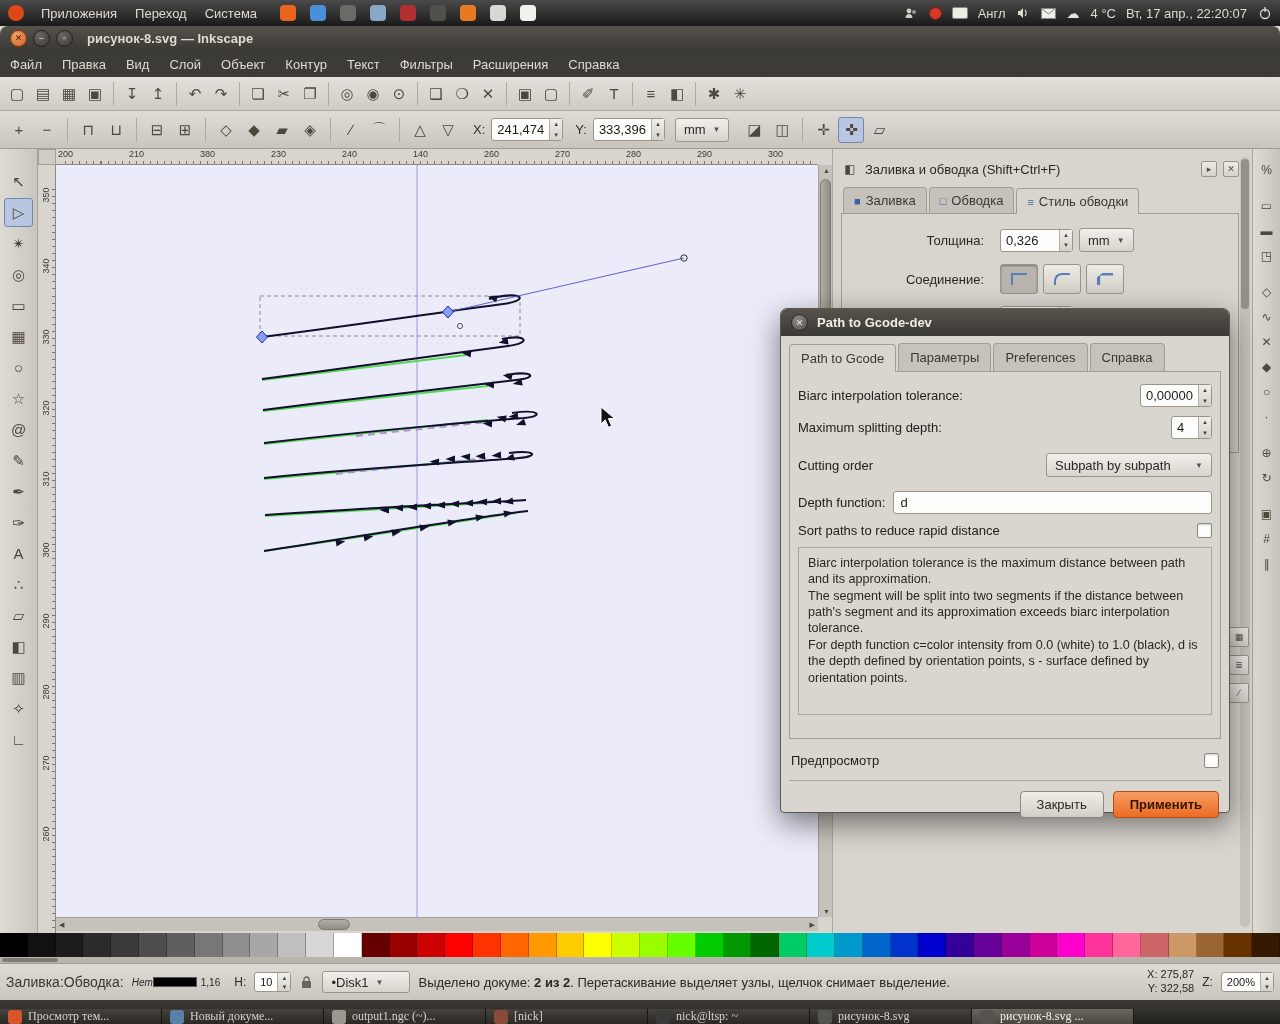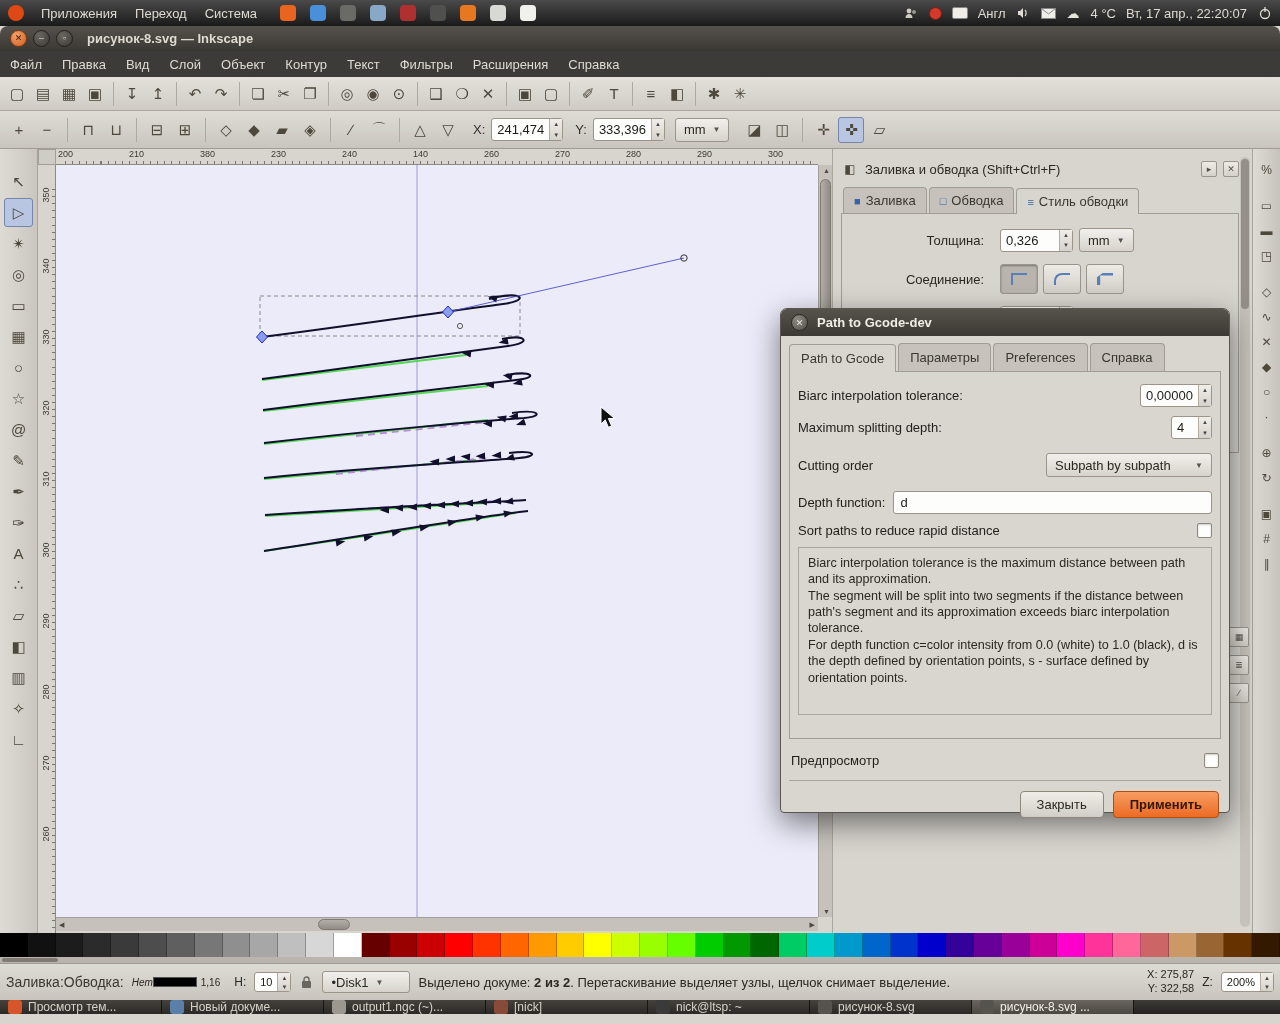--- a/index.html
+++ b/index.html
@@ -120,22 +120,22 @@
   .pal-scroll{position:absolute;left:0;top:957px;width:1280px;height:6px;background:#b9b5ae;z-index:35;}
   .pal-scroll .thumb{position:absolute;left:2px;top:1px;width:56px;height:4px;border-radius:2px;background:#807c75;}
   .statusbar{position:absolute;left:0;top:963px;width:1280px;height:37px;background:linear-gradient(#dedbd5,#c9c5be);
     border-top:1px solid #a19d95;display:flex;align-items:center;font-size:12px;color:#2a2823;padding:0 6px;gap:8px;z-index:35;}
   .sb-labels{display:flex;flex-direction:row;font-size:14px;line-height:1.3;color:#3a3731;}
   .sb-vals{display:flex;flex-direction:row;font-size:10px;line-height:1.3;}
   .sb-fillnone{font-style:italic;}
   .sb-swatch{width:44px;height:10px;background:#000;border:1px solid #555;}
   .sb-msg{flex:1;font-size:13px;white-space:nowrap;overflow:hidden;}
   .sb-coords{display:flex;flex-direction:column;font-size:11px;text-align:right;line-height:1.25;}
-  .taskbar{position:absolute;left:0;top:1000px;width:1280px;height:14px;background:linear-gradient(#3d3b37,#23211e);
-    display:flex;align-items:flex-end;z-index:50;}
+  .taskbar{position:absolute;left:0;top:1000px;width:1280px;height:24px;background:linear-gradient(#3d3b37,#23211e);
+    display:flex;align-items:flex-end;z-index:50;font-family:Liberation Serif, serif;}
   .task{width:162px;display:flex;align-items:center;gap:6px;padding:0 8px;border-right:1px solid #17150f;
     color:#d6d2c9;font-size:12px;white-space:nowrap;overflow:hidden;background:linear-gradient(#45423d,#2b2925);}
   .task.active{background:linear-gradient(#6a665f,#4a4740);color:#f2efe8;}
   .task .ticon{width:14px;height:14px;border-radius:3px;flex:none;}
 
   
   .gdlg{position:absolute;left:780px;top:308px;width:450px;height:505px;background:#d9d6d0;
     border:1px solid #5a5750;border-radius:7px 7px 4px 4px;box-shadow:0 10px 30px rgba(0,0,0,.5);z-index:60;}
   .gtitle{height:27px;background:linear-gradient(#56534d,#3b3933);border-radius:6px 6px 0 0;
     display:flex;align-items:center;color:#f0ede6;font-weight:bold;font-size:13px;gap:9px;padding:0 10px;}

